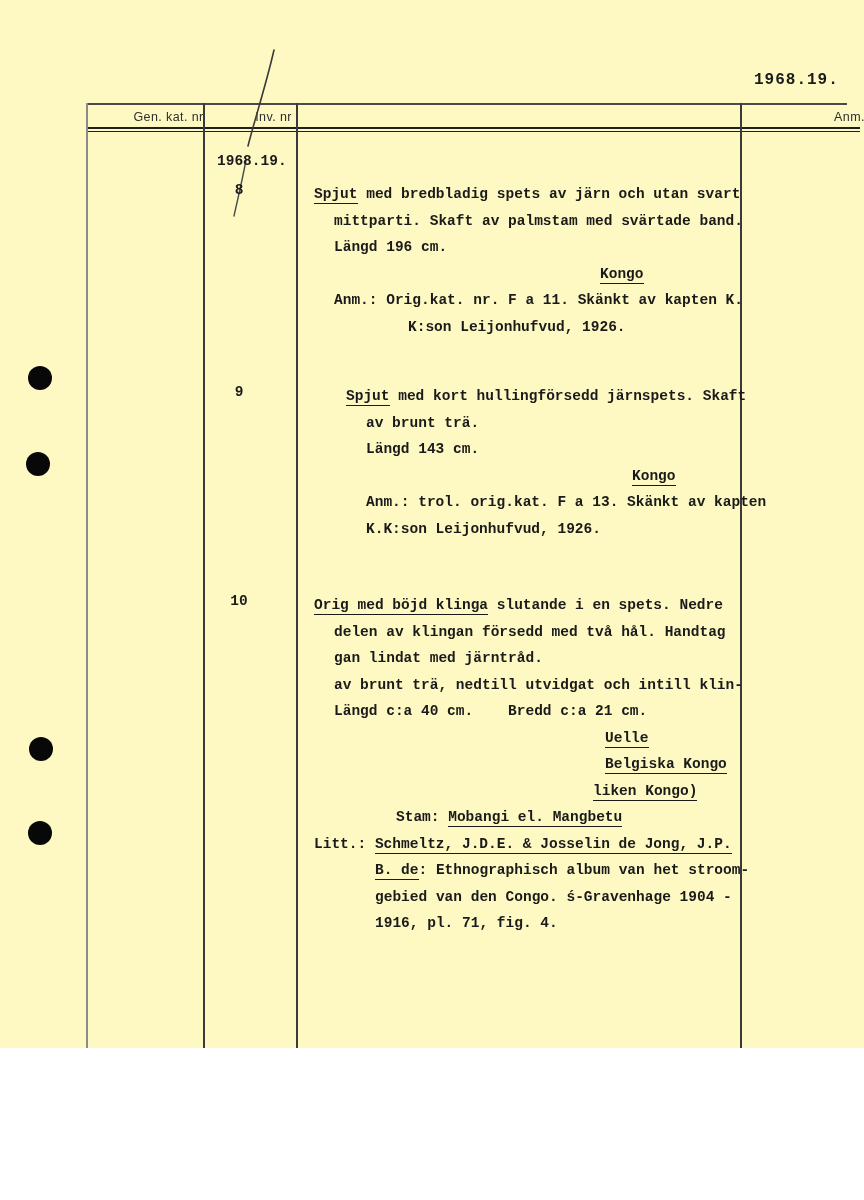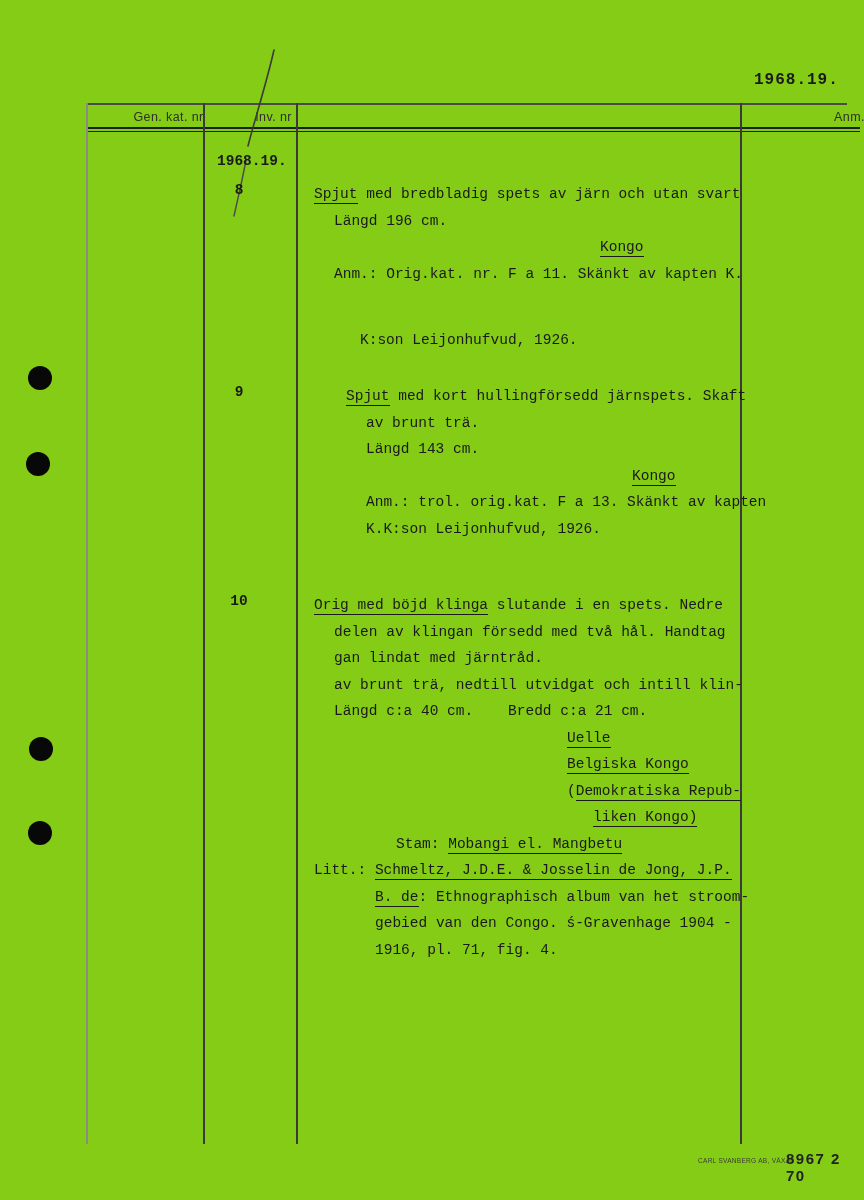--- a/index.html
+++ b/index.html
@@ -1,44 +1,44 @@
 <!DOCTYPE html>
 <html><head>
 <meta charset="utf-8">
 <style>
   html,body { margin:0; padding:0; }
   .page {
-    position:relative; width:864px; height:1200px;
-    background:#84cc16; overflow:hidden;
+    position:relative; width:864px; height:1048px;
+    background:#fef9c3; overflow:hidden;
     font-family:"Liberation Mono","DejaVu Sans Mono",monospace;
     color:#1a1a1a;
   }
   
   .vline { position:absolute; top:103px; height:1041px; width:2px; background:#3a3a3a; }
   .vline.left { background:#8a8a8a; width:2px; }
   .hline-top { position:absolute; left:86px; top:103px; width:761px; height:2px; background:#4a4a4a; }
   .hline-double { position:absolute; left:86px; top:127px; width:774px; height:5px;
     border-top:2px solid #1f1f1f; border-bottom:1px solid #1f1f1f; box-sizing:border-box; }
   .colhead {
     position:absolute; top:110px; font-family:"Liberation Sans","DejaVu Sans",sans-serif;
     font-size:12.5px; color:#2e2e2e; text-align:center; letter-spacing:.4px;padding-left:24px;
   }
   
-  .tw { font-weight:400; }
+  .tw { font-weight:700; }
   .page-ref { position:absolute; left:754px; top:71px; font-size:16px; font-weight:700; letter-spacing:1px; }
   .year-label { position:absolute; left:217px; top:153px; font-size:14.5px; font-weight:700; }
   .invnum { position:absolute; left:216px; width:46px; text-align:center; font-size:14.5px; font-weight:700; }
   .entry { position:absolute; left:296px; width:560px; font-size:14.5px; }
   .line { white-space:pre; line-height:26.5px; height:26.5px; }
   .line span.u { border-bottom:1.6px solid #1a1a1a; padding-bottom:1px; }
   .first  { padding-left:18px; }
   .cont   { padding-left:38px; }
-  .anm2   { padding-left:64px;margin-top:40px; }
+  .anm2   { padding-left:112px; }
   .kongo  { padding-left:304px; }
-  .place  { padding-left:271px; }
+  .place  { padding-left:271px;margin-left:38px; }
   .place2 { padding-left:281px;margin-left:16px; }
   .stam   { padding-left:100px; }
   .litt   { padding-left:79px; }
   
   .hole { position:absolute; width:24px; height:24px; border-radius:50%; background:#080808; }
   
   .slash { position:absolute; left:218px; top:40px; }
   
   .printer {
     position:absolute; left:698px; top:1157px;
@@ -74,20 +74,21 @@
     <path d="M28 120 C24 142, 19 162, 16 176" stroke="#4a4a4a" stroke-width="1.4" fill="none" stroke-linecap="round"></path>
   </svg>
 
   <div class="year-label">1968.19.</div>
   <div class="invnum" style="top:182px;">8</div>
   <div class="invnum" style="top:384px;">9</div>
   <div class="invnum" style="top:593px;">10</div>
 
   <div class="entry tw" style="top:181px;">
       <div class="line first"><span class="u">Spjut</span><span> med bredbladig spets av järn och utan svart</span></div>
+      <div class="line cont"><span>mittparti. Skaft av palmstam med svärtade band.</span></div>
       <div class="line cont"><span>Längd 196 cm.</span></div>
       <div class="line kongo"><span class="u">Kongo</span></div>
       <div class="line cont"><span>Anm.: Orig.kat. nr. F a 11. Skänkt av kapten K.</span></div>
       <div class="line anm2"><span>K:son Leijonhufvud, 1926.</span></div>
     </div>
   <div class="entry tw" style="top:383px;margin-left:32px;">
       <div class="line first"><span class="u">Spjut</span><span> med kort hullingförsedd järnspets. Skaft</span></div>
       <div class="line cont"><span>av brunt trä.</span></div>
       <div class="line cont"><span>Längd 143 cm.</span></div>
       <div class="line kongo"><span class="u">Kongo</span></div>
@@ -95,21 +96,20 @@
       <div class="line cont"><span>K.K:son Leijonhufvud, 1926.</span></div>
     </div>
   <div class="entry tw" style="top:592px;">
       <div class="line first"><span class="u">Orig med böjd klinga</span><span> slutande i en spets. Nedre</span></div>
       <div class="line cont"><span>delen av klingan försedd med två hål. Handtag</span></div>
       <div class="line cont"><span>gan lindat med järntråd.</span></div>
       <div class="line cont"><span>av brunt trä, nedtill utvidgat och intill klin-</span></div>
       <div class="line cont"><span>Längd c:a 40 cm.    Bredd c:a 21 cm.</span></div>
       <div class="line place"><span class="u">Uelle</span></div>
       <div class="line place"><span class="u">Belgiska Kongo</span></div>
-      <div class="line place"><span>(</span><span class="u">Demokratiska Repub-</span></div>
       <div class="line place2"><span class="u">liken Kongo)</span></div>
       <div class="line stam"><span>Stam: </span><span class="u">Mobangi el. Mangbetu</span></div>
       <div class="line first"><span>Litt.: </span><span class="u">Schmeltz, J.D.E. &amp; Josselin de Jong, J.P.</span></div>
       <div class="line litt"><span class="u">B. de</span><span>: Ethnographisch album van het stroom-</span></div>
       <div class="line litt"><span>gebied van den Congo. ś-Gravenhage 1904 -</span></div>
       <div class="line litt"><span>1916, pl. 71, fig. 4.</span></div>
     </div>
 
   <div class="hole" style="left:28px; top:366px;"></div>
   <div class="hole" style="left:26px; top:452px;"></div>

